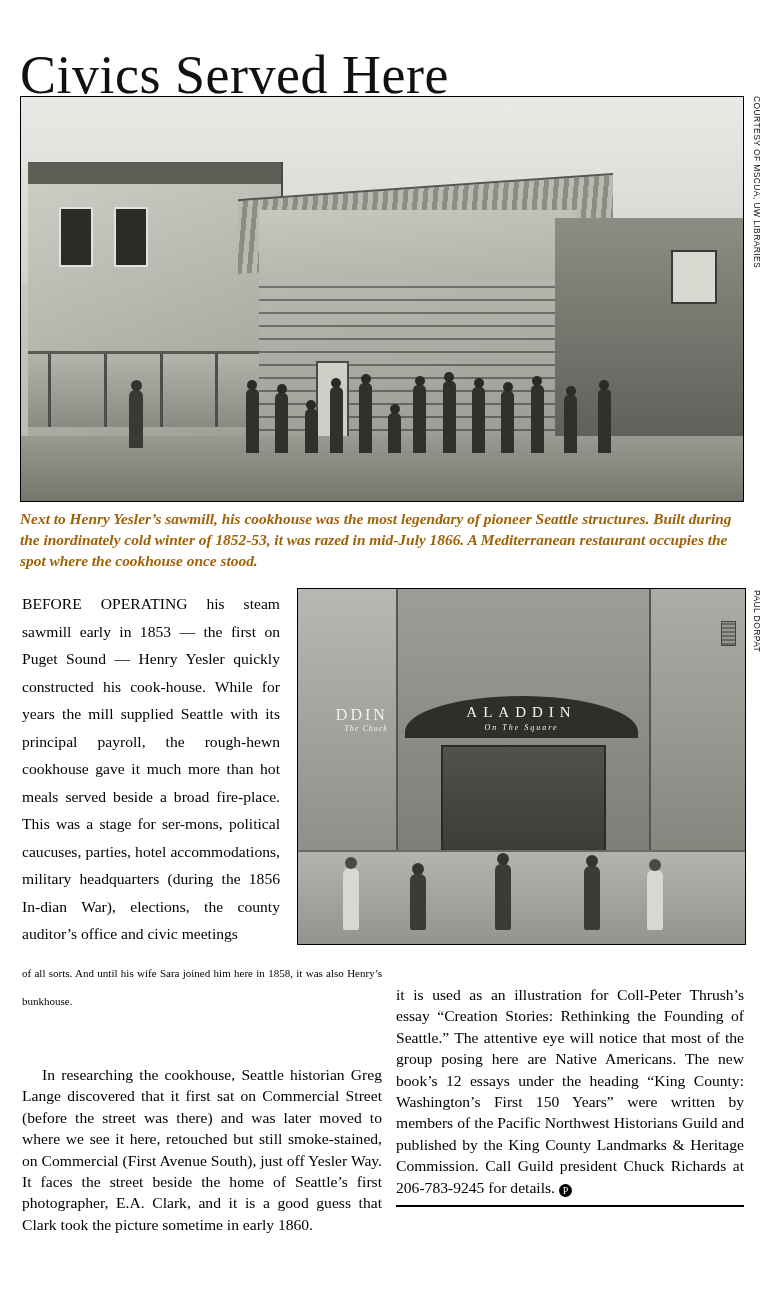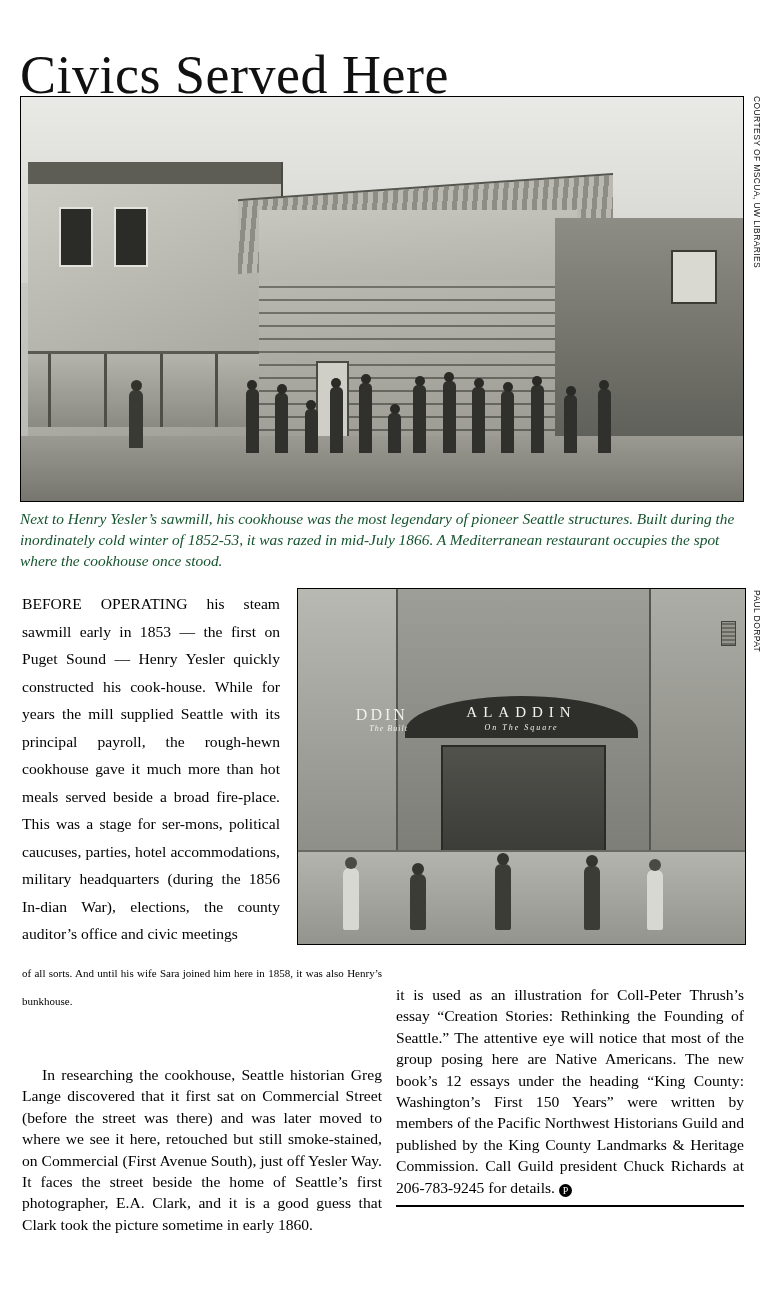--- a/index.html
+++ b/index.html
@@ -161,24 +161,24 @@
   }
 
   
   .caption {
     position: absolute;
     left: 20px;
     top: 508px;
     width: 724px;
     font-family: "Liberation Serif", serif;
     font-style: italic;
-    font-weight: normal;
+    font-weight: bold;
     font-size: 15.4px;
     line-height: 21px;
-    color: #14532d;
+    color: #a16207;
   }
 
   
   .photo-low {
     position: absolute;
     left: 297px;
     top: 588px;
     width: 447px;
     height: 355px;
     border: 1px solid #000;
@@ -216,21 +216,21 @@
     text-align:center;
     line-height:16px;
   }
   .lp-sign small{
     display:block; font-size:8px; letter-spacing:2px; font-style:italic;
   }
   .lp-sign2{
     position:absolute; left:0; top:33%; width:21%;
     color:#f0f0ec; font-size:16px; letter-spacing:3px;
     font-family:"Liberation Serif", serif;
-    text-align:right; padding-right:4px; box-sizing:border-box;margin-left:20px;
+    text-align:right; padding-right:4px; box-sizing:border-box;
   }
   .lp-sign2 small{ display:block; font-size:8px; font-style:italic; letter-spacing:1px;}
   .lp-entry{
     position:absolute; left:32%; top:44%; width:36%; height:30%;
     background: linear-gradient(#52524d,#3b3b37);
     border:2px solid #2a2a26;
   }
   .lp-vent{
     position:absolute; right:9%; top:12%; width:13%; height:9%;
     background: repeating-linear-gradient(0deg,#6a6a64 0px,#6a6a64 2px,#96968f 2px,#96968f 4px);
@@ -374,21 +374,21 @@
       <div class="lp-vent"></div>
     </div>
     <div class="lp-facade"></div>
     <div class="lp-awning"></div>
     <div class="lp-sign">
       <span>ALADDIN</span>
       <small>On The Square</small>
     </div>
     <div class="lp-sign2">
       <span>DDIN</span>
-      <small>The Built</small>
+      <small>The Chuck</small>
     </div>
     <div class="lp-entry"></div>
     <div class="lp-sidewalk"></div>
     <div class="ped light" style="left:10%;"></div>
     <div class="ped" style="left:25%;height:56px"></div>
     <div class="ped" style="left:44%;height:66px"></div>
     <div class="ped" style="left:64%;height:64px"></div>
     <div class="ped light" style="left:78%;height:60px"></div>
   </div>
   <div class="credit-right2">PAUL DORPAT</div>

